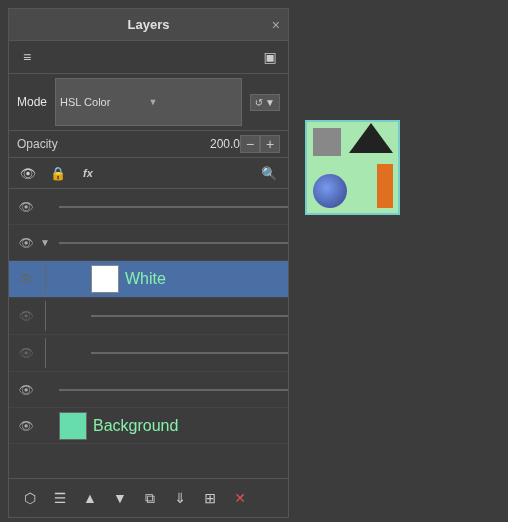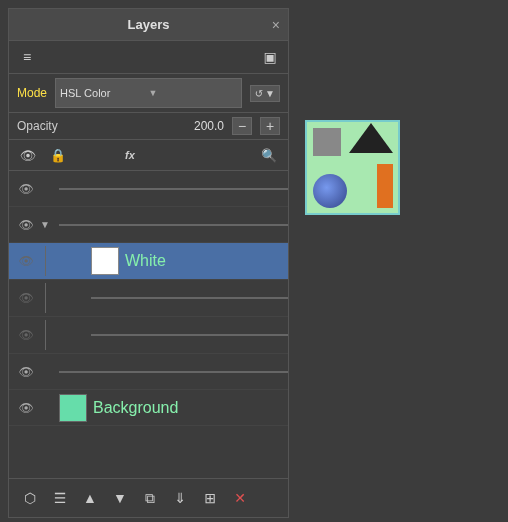--- a/index.html
+++ b/index.html
@@ -75,32 +75,32 @@
     .mode-row {
       display: flex;
       align-items: center;
       padding: 4px 8px;
       background: #3c3c3c;
       border-bottom: 1px solid #555;
       gap: 8px;
     }
 
     .mode-label {
-      color: #fde047;
+      color: #e5e5e5;
       font-size: 12px;
       flex-shrink: 0;
     }
 
     .mode-select-wrap {
       display: flex;
       align-items: center;
       background: #555;
       border: 1px solid #666;
       flex: 1;
-      padding: 8px 4px;
+      padding: 17px 4px;
       cursor: pointer;
     }
 
     .mode-select-wrap span {
       flex: 1;
       color: #ddd;
       font-size: 11px;
     }
 
     .mode-select-wrap .arrow {
@@ -122,21 +122,20 @@
       color: #ccc;
       font-size: 10px;
     }
 
     .opacity-row {
       display: flex;
       align-items: center;
       padding: 4px 8px;
       background: #3c3c3c;
       border-bottom: 1px solid #555;
-      gap: 8px;
     }
 
     .opacity-label {
       color: #ccc;
       font-size: 12px;
     }
 
     .opacity-value {
       flex: 1;
       text-align: right;
@@ -472,21 +471,21 @@
   <div class="opacity-row">
     <span class="opacity-label">Opacity</span>
     <span class="opacity-value">200.0</span>
     <div class="opacity-minus">−</div>
     <div class="opacity-plus">+</div>
   </div>
 
   <div class="filter-row">
     <div class="filter-icon">👁</div>
     <div class="filter-icon">🔒</div>
-    <div class="filter-icon" style="font-style:italic;font-weight:bold;font-size:11px;margin-left:42px;">fx</div>
+    <div class="filter-icon" style="font-style:italic;font-weight:bold;font-size:11px;">fx</div>
     <div class="filter-spacer"></div>
     <div class="filter-icon">🔍</div>
   </div>
 
   <div class="layers-list">
 
     <div class="layer-item">
       <div class="layer-visibility">👁</div>
       <div class="layer-expand"></div>
       <div class="layer-thumb checkerboard thumb-circle"></div>

